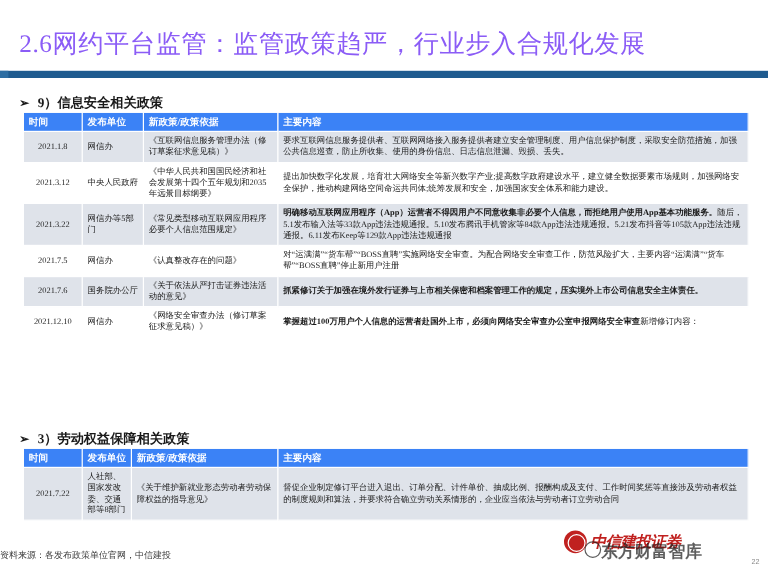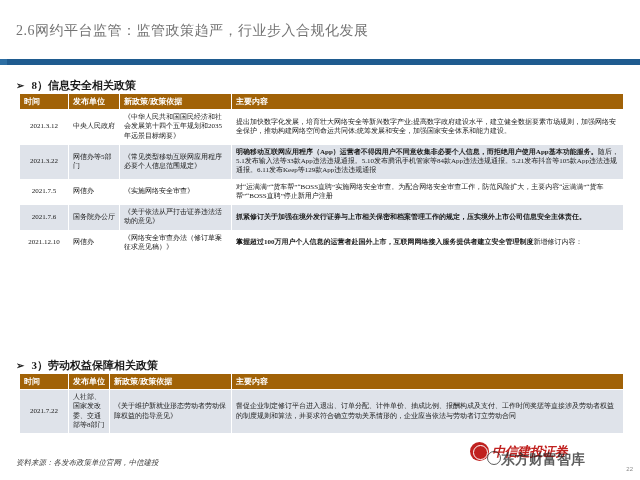--- a/index.html
+++ b/index.html
@@ -13,22 +13,22 @@
     font-family: "Liberation Sans", "DejaVu Sans", sans-serif;
     overflow: hidden;
     position: relative;
   }
 
   
   .slide-title {
     position: absolute;
     left: 16px;
     top: 22px;
-    font-size: 14px;
-    color: #737373;
+    font-size: 21px;
+    color: #8b5cf6;
     font-family: "Liberation Serif", "DejaVu Serif", serif;
     font-weight: normal;
     letter-spacing: 0.5px;
     white-space: nowrap;
   }
   .title-rule {
     position: absolute;
     left: 0;
     top: 59px;
     width: 640px;
@@ -60,21 +60,21 @@
   }
 
   
   table.policy {
     position: absolute;
     border-collapse: collapse;
     table-layout: fixed;
     font-family: "Liberation Serif", "DejaVu Serif", serif;
   }
   table.policy th {
-    background: #a16207;
+    background: #3b82f6;
     color: #ffffff;
     font-size: 8px;
     font-weight: bold;
     text-align: left;
     padding: 3px 4px;
     border: 1px solid #ffffff;
     vertical-align: middle;
     line-height: 1.15;
   }
   table.policy td {
@@ -93,25 +93,24 @@
   }
   td.c-time   { text-align: center; white-space: nowrap; }
   td.c-org    { text-align: left; }
   td.c-policy { text-align: left; }
   td.c-content{ text-align: left; }
   .bold { font-weight: bold; }
 
   
   .source {
     position: absolute;
-    left: 16px;
+    left: 0;
     top: 458px;
     font-size: 7.5px;
     color: #3a3a3a;
-    font-style: italic;
     font-family: "Liberation Serif", "DejaVu Serif", serif;
     white-space: nowrap;
   }
   .page-num {
     position: absolute;
     right: 7px;
     top: 466px;
     font-size: 6px;
     color: #8a8a8a;
     font-family: "Liberation Sans", sans-serif;
@@ -173,68 +172,74 @@
 </style>
 </head>
 <body>
 
 <div class="slide-title">2.6网约平台监管：监管政策趋严，行业步入合规化发展</div>
 <div class="title-rule">
   <div class="title-rule-inner"></div>
 </div>
 
 <div class="section-head" id="sec2-head" style="left:16px; top:78px;">
-  <span class="bullet">➢</span><span>8）信息安全相关政策</span>
+  <span class="bullet">➢</span><span>9）信息安全相关政策</span>
 </div>
 
 <table class="policy" id="tbl-sec2" style="left:19px; top:93px; width:604px;">
   <colgroup>
     <col style="width:49px">
     <col style="width:51px">
     <col style="width:112px">
     <col style="width:392px">
   </colgroup>
   <thead>
     <tr>
       <th>时间</th>
       <th>发布单位</th>
       <th>新政策/政策依据</th>
       <th>主要内容</th>
     </tr>
   </thead>
   <tbody id="sec2-body">
+      <tr class="alt">
+        <td class="c-time">2021.1.8</td>
+        <td class="c-org">网信办</td>
+        <td class="c-policy">《互联网信息服务管理办法（修订草案征求意见稿）》</td>
+        <td class="c-content"><span>要求互联网信息服务提供者、互联网网络接入服务提供者建立安全管理制度、用户信息保护制度，采取安全防范措施，加强公共信息巡查，防止所收集、使用的身份信息、日志信息泄漏、毁损、丢失。</span></td>
+      </tr>
       <tr class="plain">
         <td class="c-time">2021.3.12</td>
         <td class="c-org">中央人民政府</td>
         <td class="c-policy">《中华人民共和国国民经济和社会发展第十四个五年规划和2035年远景目标纲要》</td>
         <td class="c-content"><span>提出加快数字化发展，培育壮大网络安全等新兴数字产业;提高数字政府建设水平，建立健全数据要素市场规则，加强网络安全保护，推动构建网络空间命运共同体;统筹发展和安全，加强国家安全体系和能力建设。</span></td>
       </tr>
       <tr class="alt">
         <td class="c-time">2021.3.22</td>
         <td class="c-org">网信办等5部门</td>
         <td class="c-policy">《常见类型移动互联网应用程序必要个人信息范围规定》</td>
         <td class="c-content"><span class="bold">明确移动互联网应用程序（App）运营者不得因用户不同意收集非必要个人信息，而拒绝用户使用App基本功能服务。</span><span>随后，5.1发布输入法等33款App违法违规通报。5.10发布腾讯手机管家等84款App违法违规通报。5.21发布抖音等105款App违法违规通报。6.11发布Keep等129款App违法违规通报</span></td>
       </tr>
       <tr class="plain">
         <td class="c-time">2021.7.5</td>
         <td class="c-org">网信办</td>
-        <td class="c-policy">《实施网络安全审查》</td>
+        <td class="c-policy">《认真整改存在的问题》</td>
         <td class="c-content"><span>对“运满满”“货车帮”“BOSS直聘”实施网络安全审查。为配合网络安全审查工作，防范风险扩大，主要内容“运满满”“货车帮”“BOSS直聘”停止新用户注册</span></td>
       </tr>
       <tr class="alt">
         <td class="c-time">2021.7.6</td>
         <td class="c-org">国务院办公厅</td>
         <td class="c-policy">《关于依法从严打击证券违法活动的意见》</td>
         <td class="c-content"><span class="bold">抓紧修订关于加强在境外发行证券与上市相关保密和档案管理工作的规定，压实境外上市公司信息安全主体责任。</span></td>
       </tr>
       <tr class="plain">
         <td class="c-time">2021.12.10</td>
         <td class="c-org">网信办</td>
         <td class="c-policy">《网络安全审查办法（修订草案征求意见稿）》</td>
-        <td class="c-content"><span class="bold">掌握超过100万用户个人信息的运营者赴国外上市，互联网网络接入服务提供者建立安全管理制度</span><span>新增修订内容：</span></td>
+        <td class="c-content"><span class="bold">掌握超过100万用户个人信息的运营者赴国外上市，必须向网络安全审查办公室申报网络安全审查</span><span>新增修订内容：</span></td>
       </tr>
     </tbody>
 </table>
 
 <div class="section-head" id="sec3-head" style="left:16px; top:358px;">
   <span class="bullet">➢</span><span>3）劳动权益保障相关政策</span>
 </div>
 
 <table class="policy" id="tbl-sec3" style="left:19px; top:373px; width:604px;">
   <colgroup>

